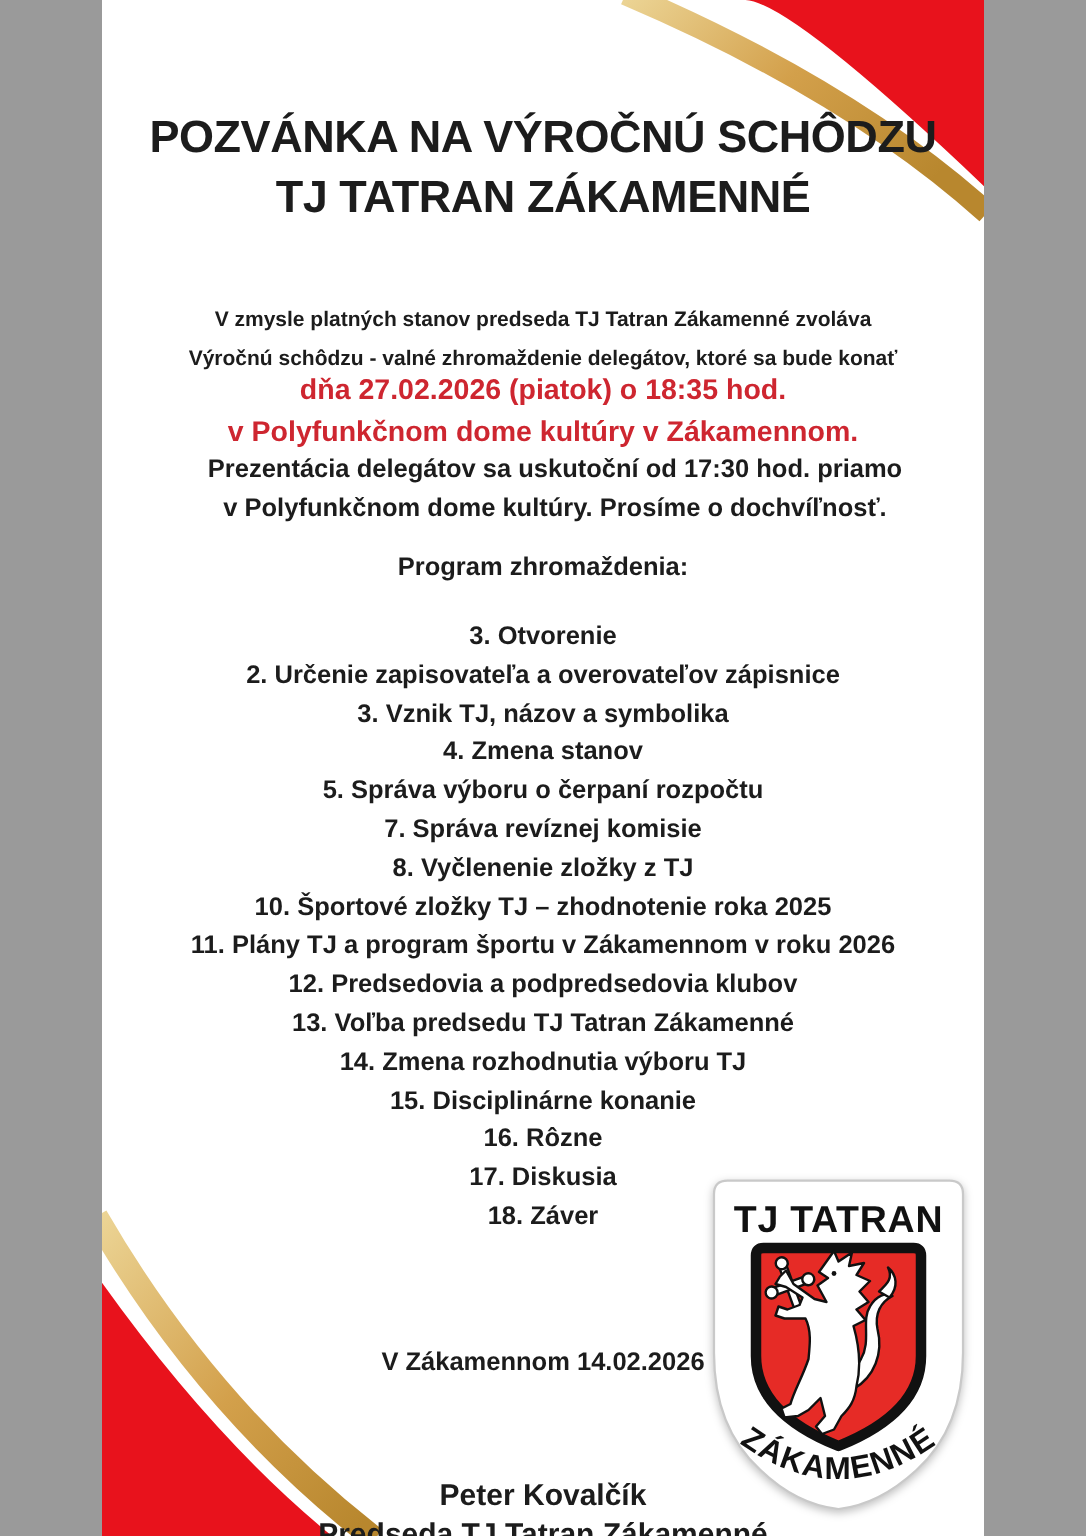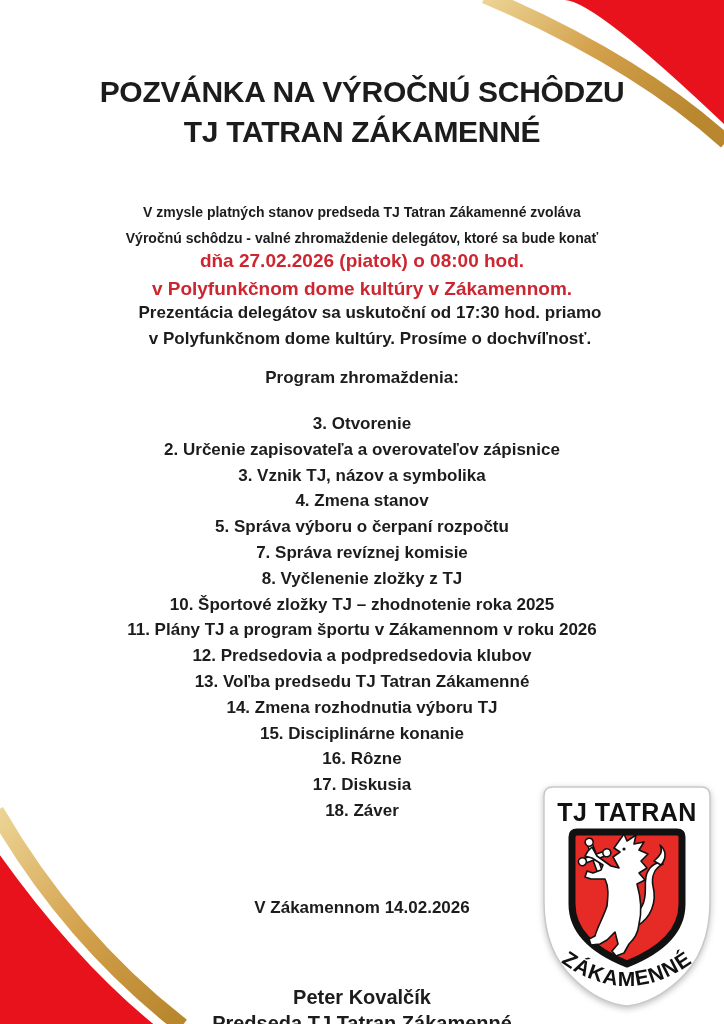--- a/index.html
+++ b/index.html
@@ -1,18 +1,18 @@
 <!DOCTYPE html>
 <html style="--accent-red: #e8121c; --text-red: #ce2630; --crest-red: #e62b26; --gold: #d3a04b; --gold-light: #ecd596; --gold-dark: #b8872e; --text: #1c1c1c;"><head>
 <meta charset="utf-8">
 <style>
   html,body{margin:0;padding:0;background:#9a9a9a;}
   .page{
     position:relative;
-    width:724px;height:1024px;
+    width:588px;height:1024px;
     margin:0 auto;
     background:#ffffff;
     overflow:hidden;
     font-family:"Liberation Sans", sans-serif;
     color:var(--text, #1c1c1c);
   }
   .block{position:absolute;left:0;right:0;text-align:center;font-weight:700;}
   .title{top:72px;font-size:30px;line-height:40px;letter-spacing:-0.3px;color:var(--text);}
   .intro{top:199px;font-size:14px;line-height:26px;}
   .highlight{top:247px;font-size:19px;line-height:28px;color:var(--text-red);}
@@ -70,21 +70,21 @@
     <span>POZVÁNKA NA VÝROČNÚ SCHÔDZU</span><br>
     <span>TJ TATRAN ZÁKAMENNÉ</span>
   </h1>
 
   <div class="block intro">
     <span>V zmysle platných stanov predseda TJ Tatran Zákamenné zvoláva</span><br>
     <span>Výročnú schôdzu - valné zhromaždenie delegátov, ktoré sa bude konať</span>
   </div>
 
   <div class="block highlight">
-    <span>dňa 27.02.2026 (piatok) o 08:00 hod.</span><br>
+    <span>dňa 27.02.2026 (piatok) o 18:35 hod.</span><br>
     <span>v Polyfunkčnom dome kultúry v Zákamennom.</span>
   </div>
 
   <div class="block note">
     <span>Prezentácia delegátov sa uskutoční od 17:30 hod. priamo</span><br>
     <span>v Polyfunkčnom dome kultúry. Prosíme o dochvíľnosť.</span>
   </div>
 
   <div class="block program-heading">Program zhromaždenia:</div>
 

